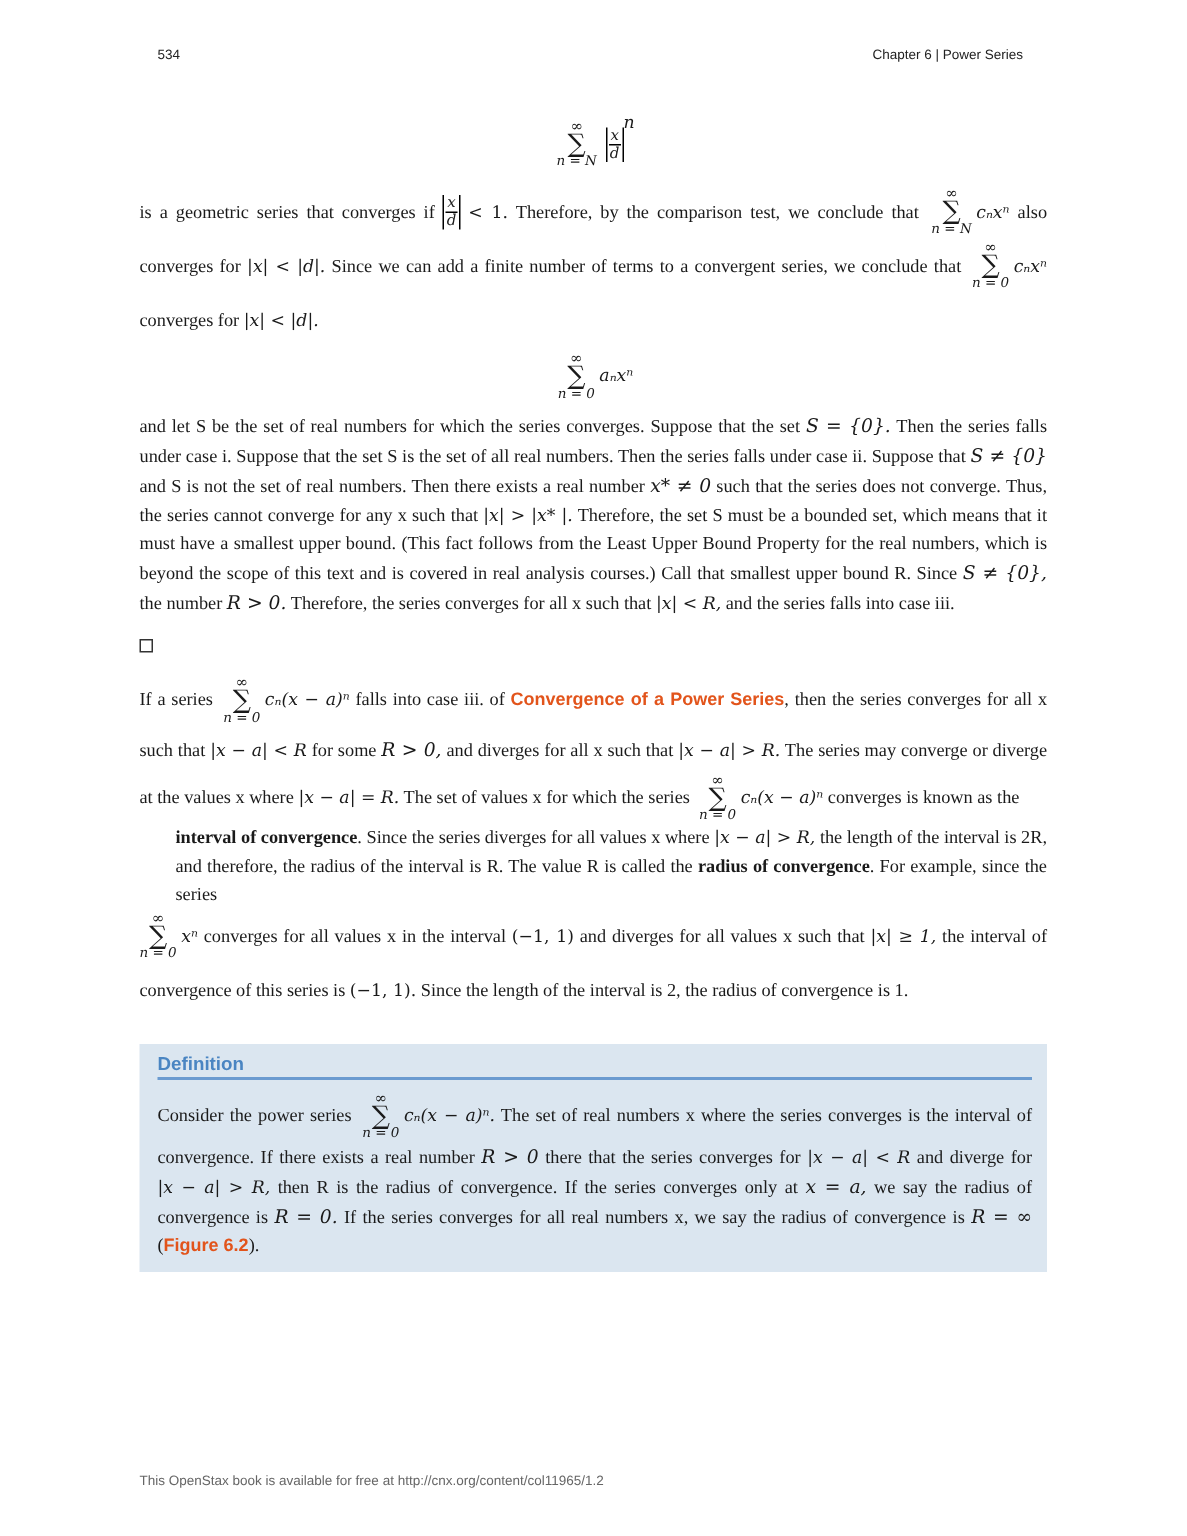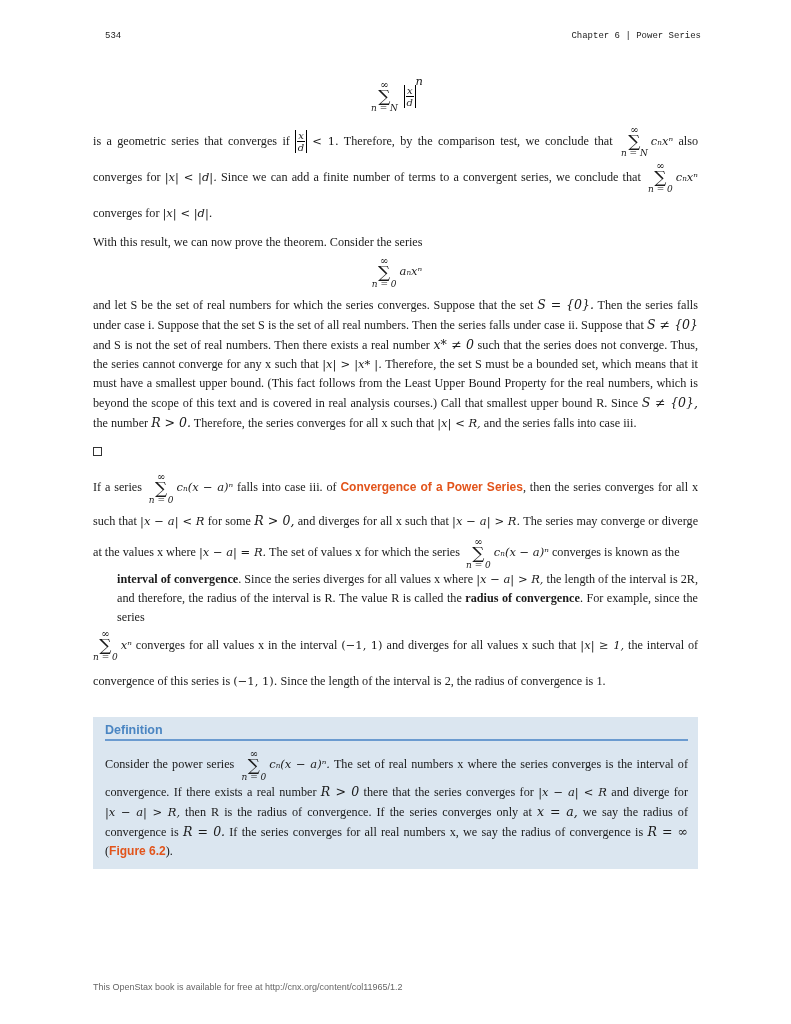--- a/index.html
+++ b/index.html
@@ -1,20 +1,20 @@
 <!DOCTYPE html>
 <html><head>
 <meta charset="utf-8">
 <style>
   html, body { margin: 0; padding: 0; background: #ffffff; }
   body { width: 791px; height: 1024px; position: relative; overflow: hidden; color: #1a1a1a;
          font-family: "Liberation Serif", serif; font-size: 12.2px; }
-  .hdr { position: absolute; top: 31px; font-family: Liberation Mono, monospace; font-size: 9px; color: #222; padding-left: 12px; }
+  .hdr { position: absolute; top: 31px; font-family: Liberation Sans, sans-serif; font-size: 9px; color: #222; padding-left: 12px; }
   .hdr.left { left: 93px; }
-  .hdr.right { right: 90px; text-align: center; }
+  .hdr.right { right: 109px; text-align: center; }
   .content { position: absolute; left: 93px; width: 605px; top: 60px; }
   .p { line-height: 19px; text-align: justify; margin: 0; }
   .m { font-family: "DejaVu Serif", serif; font-style: italic; font-size: 11.5px; white-space: nowrap; }
   .mu { font-family: "DejaVu Serif", serif; font-size: 11.5px; white-space: nowrap; }
   .mb { font-family: "DejaVu Serif", serif; font-style: italic; font-size: 12.5px; white-space: nowrap; }
   .sum { display: inline-flex; flex-direction: column; align-items: center; vertical-align: middle; line-height: 1; margin: 0 3px; }
   .sum .top { font-family: "DejaVu Serif", serif; font-size: 10px; line-height: 9px; }
   .sum .sig { font-family: "DejaVu Serif", serif; font-size: 17px; line-height: 14px; }
   .sum .bot { font-family: "DejaVu Serif", serif; font-style: italic; font-size: 9px; line-height: 10px; }
   .frac { display: inline-flex; flex-direction: column; vertical-align: middle; text-align: center; font-family: "DejaVu Serif", serif; font-style: italic; font-size: 10px; line-height: 11px; }
@@ -72,21 +72,20 @@
     <span>Since we can add a finite number of terms to a convergent series, we conclude that</span>
     <span class="sum">
         <span class="top">∞</span>
         <span class="sig">∑</span>
         <span class="bot">n = 0</span>
       </span><span class="m">cₙxⁿ</span>
     <span>converges for</span>
     <span class="m">|x| &lt; |d|.</span>
   </p>
 
-  <p class="p" style="margin-top:2px;">With this result, we can now prove the theorem. Consider the series</p>
 
   <div class="center-eq" style="margin:4px 0 6px 0;">
     <span class="sum">
       <span class="top">∞</span>
       <span class="sig">∑</span>
       <span class="bot">n = 0</span>
     </span><span class="m">aₙxⁿ</span>
   </div>
 
   <p class="p">

